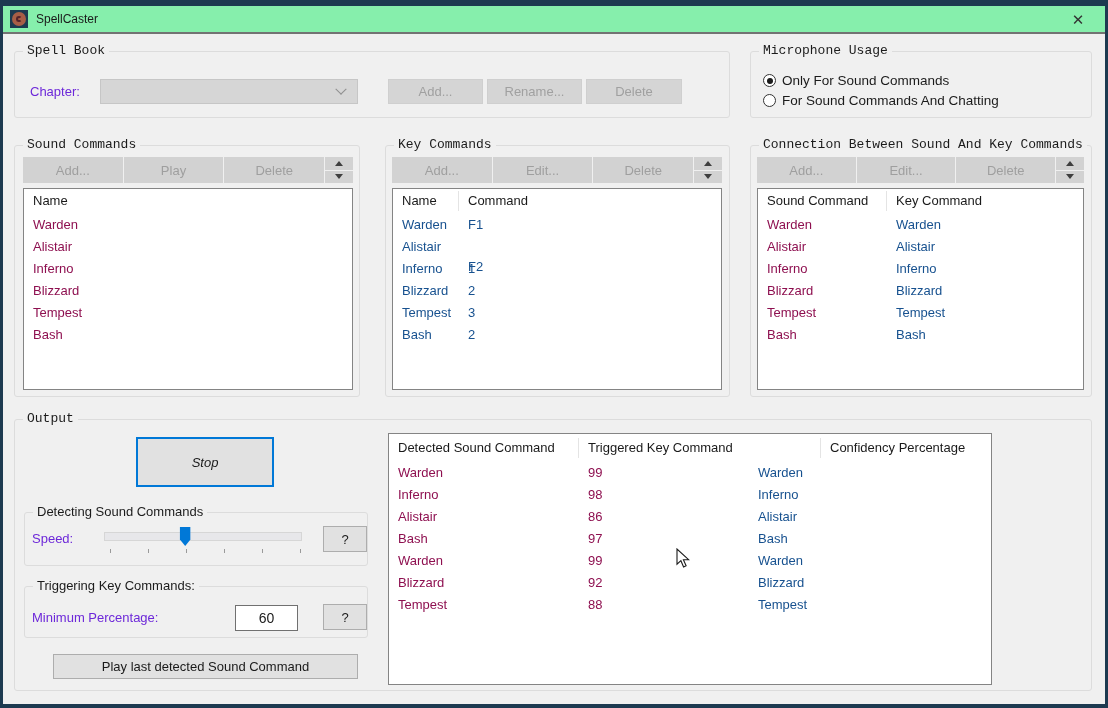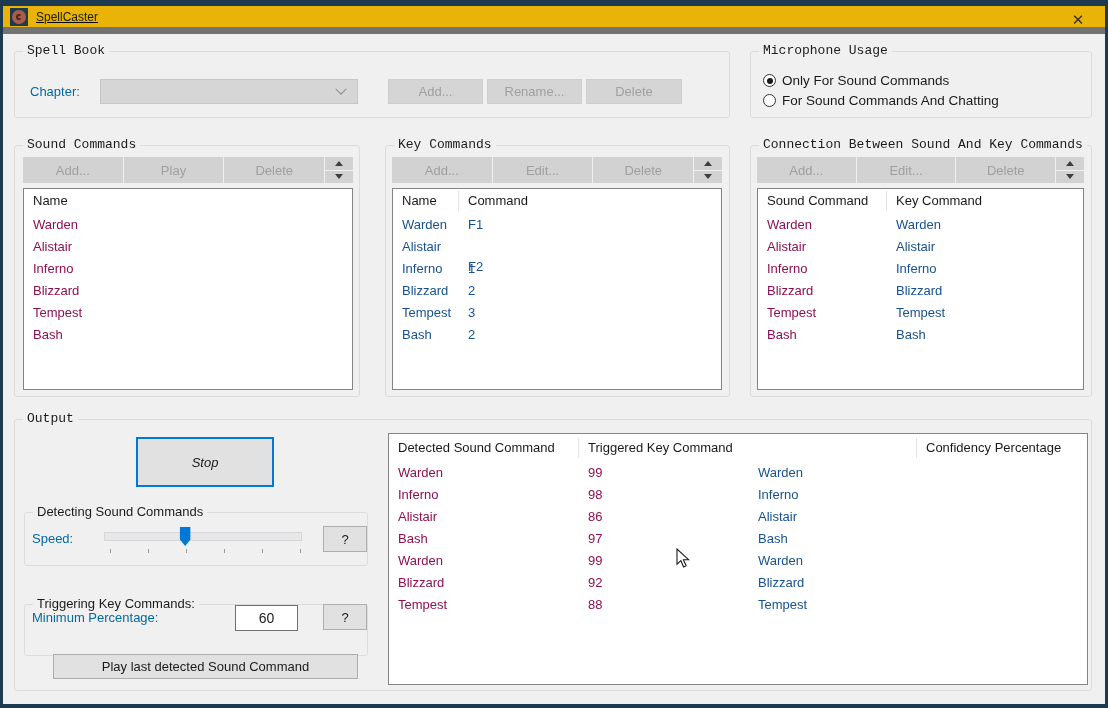--- a/index.html
+++ b/index.html
@@ -9,22 +9,22 @@
   .window {
     position: relative; width: 1108px; height: 708px;
     background: #f0f0f0; overflow: hidden;
   }
   .frame-border {
     position:absolute; inset:0; pointer-events:none; z-index: 50;
     border: 3px solid #1d3a50; border-top-width: 6px; border-bottom-width: 4px;
   }
   .titlebar {
     position:absolute; left:3px; right:3px; top:6px; height:28px;
-    background:#eab308; border-bottom:7px solid #737373;
-    display:flex; align-items:center;text-decoration:underline;
+    background:#86efac; border-bottom:2px solid #737373;
+    display:flex; align-items:center;
   }
   .app-icon {
     width:18px; height:18px; margin-left:7px; background:#1d3a50;
     display:flex; align-items:center; justify-content:center;
   }
   .app-icon .orb {
     width:14px; height:14px; border-radius:50%; background:#a85e46;
     display:flex; align-items:center; justify-content:center;
   }
   .app-icon .swirl {
@@ -40,21 +40,21 @@
 
   .group {
     position:absolute; border:1px solid #dcdcdc; border-radius:3px;font-family:Liberation Mono, monospace;
   }
   .group-label {
     position:absolute; top:-9px; left:8px; background:#f0f0f0;
     padding:0 4px; font-size:13px; color:#1b1b1b; white-space:nowrap;
   }
   .subgroup { position:absolute; border:1px solid #dcdcdc; border-radius:3px; }
 
-  .field-label { position:absolute; font-size:13px; color:#0369a1; white-space:nowrap; }
+  .field-label { position:absolute; font-size:13px; color:#6d28d9; white-space:nowrap; }
 
   .combo {
     position:absolute; background:#d6d6d6; border:1px solid #c6c6c6;
     display:flex; align-items:center; justify-content:flex-end;
   }
   .combo .chev {
     width:8px; height:8px; border-right:1.5px solid #8f8f8f; border-bottom:1.5px solid #8f8f8f;
     transform: rotate(45deg) translate(-2px,-2px); margin-right:12px;
   }
   .combo-value { flex:1; font-size:13px; padding-left:6px; color:#555; }
@@ -340,30 +340,30 @@
       <div class="tick" style="left:3%;"></div>
       <div class="tick" style="left:22.2%;"></div>
       <div class="tick" style="left:41.4%;"></div>
       <div class="tick" style="left:60.6%;"></div>
       <div class="tick" style="left:79.8%;"></div>
       <div class="tick" style="left:99%;"></div>
     </div>
   </div>
   <div class="btn-enabled" style="left:323px; top:526px; width:44px; height:26px;">?</div>
 
-  <div class="subgroup" style="left:24px; top:604px; width:344px; height:52px;">
+  <div class="subgroup" style="left:24px; top:586px; width:344px; height:52px;">
     <div class="group-label">Triggering Key Commands:</div>
   </div>
   <div class="field-label" style="left:32px; top:610px;">Minimum Percentage:</div>
   <div class="text-input" style="left:235px; top:605px; width:63px; height:26px;">60</div>
   <div class="btn-enabled" style="left:323px; top:604px; width:44px; height:26px;">?</div>
 
   <div class="btn-enabled" style="left:53px; top:654px; width:305px; height:25px;">Play last detected Sound Command</div>
 
-  <div class="listbox" style="left:388px; top:433px; width:700px; height:252px;">
+  <div class="listbox" style="left:388px; top:433px; width:604px; height:252px;">
     <div class="lv-header" style="height:27px;">
       <div class="lv-hcell" style="width:190px;">Detected Sound Command</div>
       <div class="lv-hcell" style="flex:1;">Triggered Key Command</div>
       <div class="lv-hcell" style="width:170px;">Confidency Percentage</div>
     </div>
     <div>
 
         <div class="lv-row">
           <div class="lv-cell c-crimson" style="width:190px;">Warden</div>
           <div class="lv-cell c-crimson" style="width:170px;">99</div>

